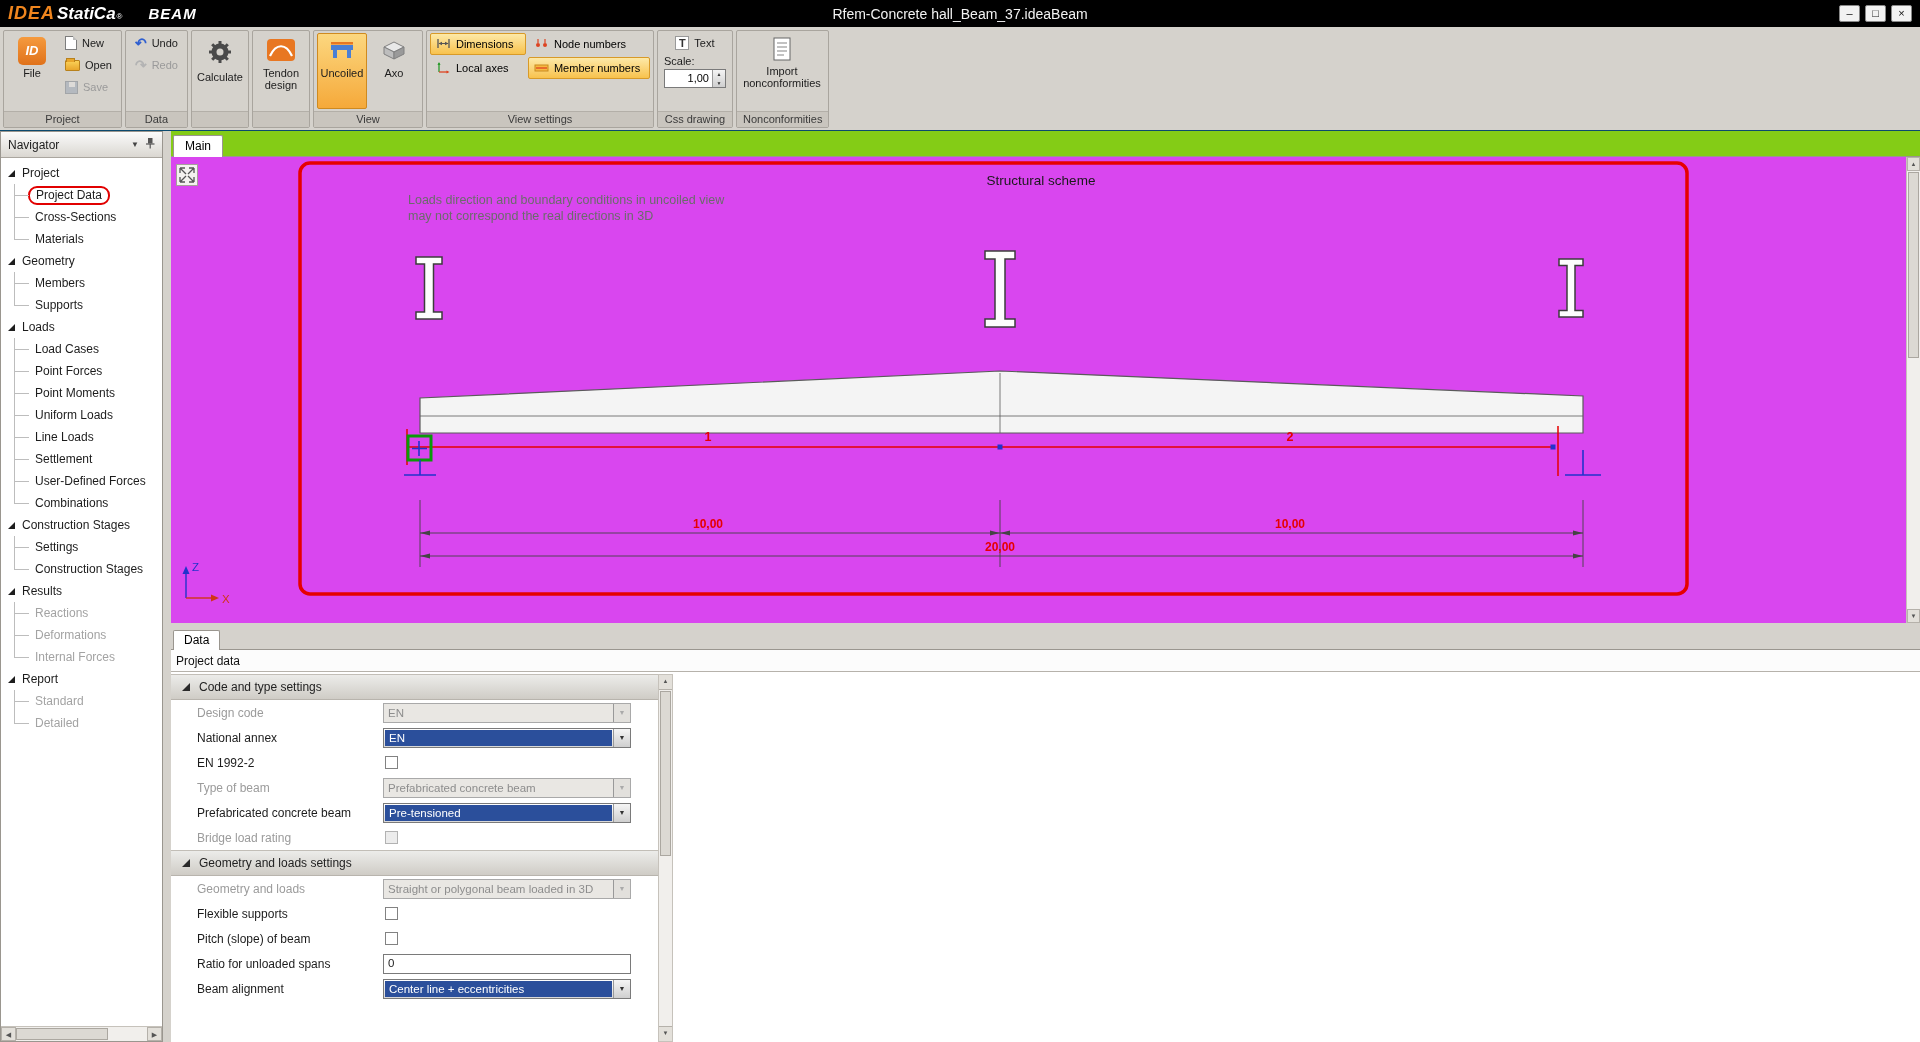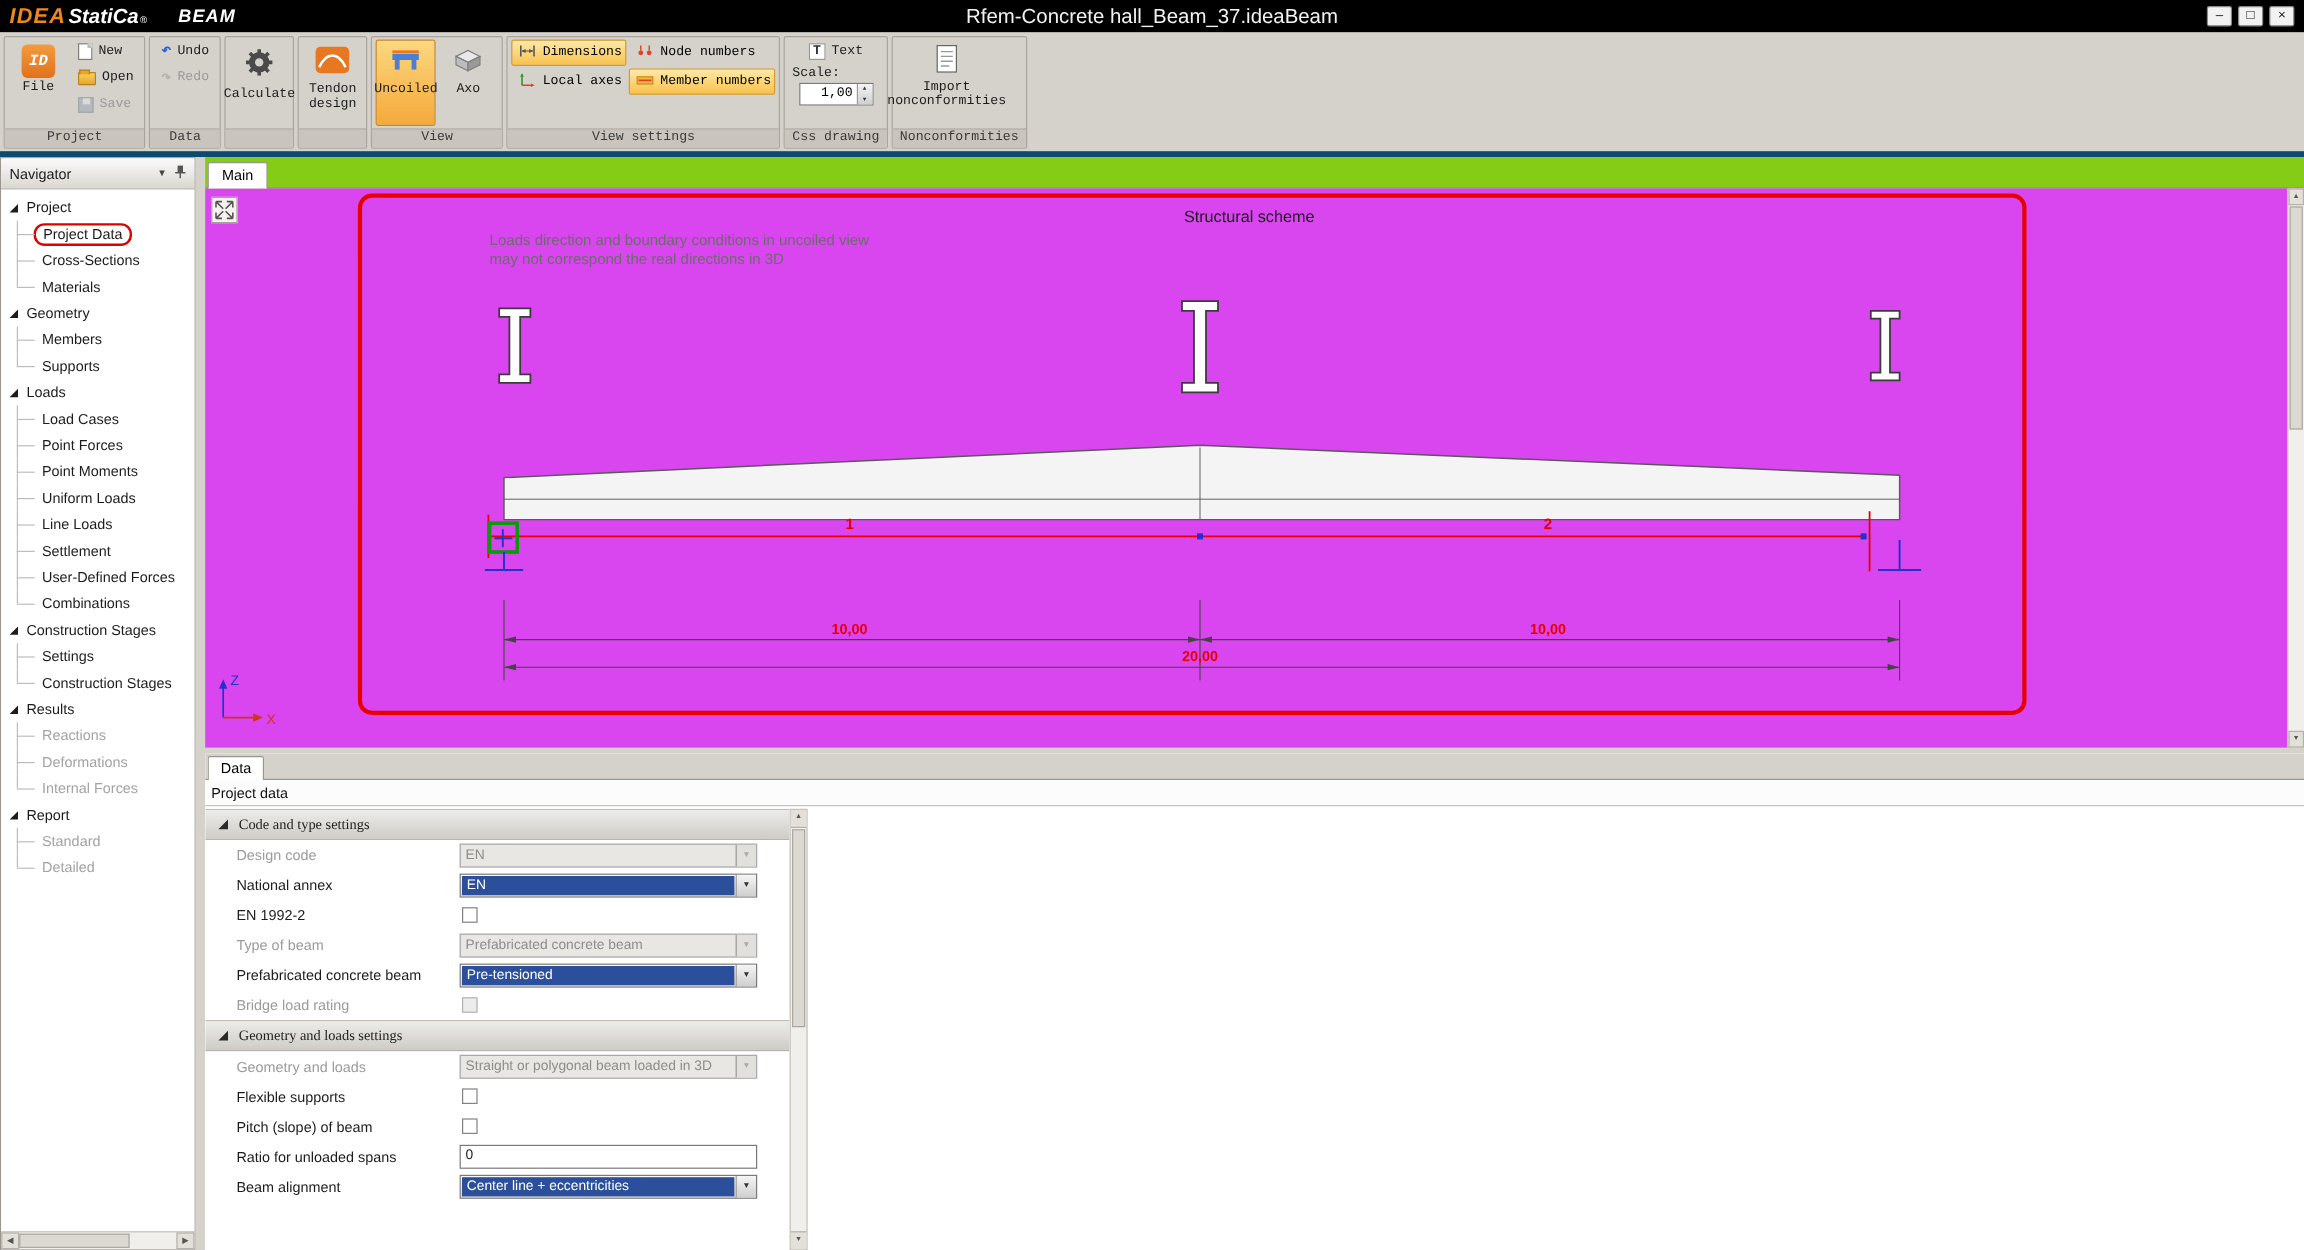--- a/index.html
+++ b/index.html
@@ -7,26 +7,26 @@
   body { font-family:"Liberation Sans", sans-serif; }
   .app { position:relative; width:1920px; height:1042px; background:#d5d2cc; overflow:hidden; }
 
   
   .titlebar { position:absolute; top:0; left:0; right:0; height:27px; background:#000; display:flex; align-items:center; padding:0 8px; }
   .logo { display:flex; align-items:baseline; }
   .logo-idea { color:#f0861e; font-weight:bold; font-style:italic; font-size:18px; letter-spacing:1px; }
   .logo-statica { color:#fff; font-weight:bold; font-style:italic; font-size:17px; margin-left:2px; }
   .logo-reg { color:#fff; font-size:8px; vertical-align:super; margin-left:1px; }
   .app-name { color:#fff; font-weight:bold; font-style:italic; font-size:15px; margin-left:26px; letter-spacing:1px; }
-  .win-title { position:absolute; left:50%; transform:translateX(-50%); color:#f2f2f2; font-size:17px; }
+  .win-title { position:absolute; left:50%; transform:translateX(-50%); color:#f2f2f2; font-size:14px; }
   .win-controls { margin-left:auto; display:flex; gap:5px; }
   .win-btn { width:21px; height:17px; background:#f2f2f2; border:1px solid #888; border-radius:2px; color:#111; font-size:11px; line-height:15px; text-align:center; cursor:default; }
 
   
-  .ribbon { position:absolute; top:27px; left:0; right:0; height:104px; background:#d5d2cc; border-bottom:5px solid #0c4a6e; display:flex; align-items:stretch; padding:3px 0 2px 3px;font-family:Liberation Mono, monospace; }
+  .ribbon { position:absolute; top:27px; left:0; right:0; height:104px; background:#d5d2cc; border-bottom:1px solid #0c4a6e; display:flex; align-items:stretch; padding:3px 0 2px 3px; }
   .rgroup { border:1px solid #a9a59e; border-radius:2px; margin-right:3px; display:flex; flex-direction:column; background:#d5d2cc; }
   .rbody { flex:1; display:flex; padding:2px 3px; gap:2px; }
   .rlabel { height:16px; background:#c9c5be; border-top:1px solid #b3afa8; font-size:11px; text-align:center; color:#3a3a3a; line-height:15px; padding:0 6px; white-space:nowrap; }
   .big-btn { width:50px; display:flex; flex-direction:column; align-items:center; justify-content:flex-start; gap:2px; padding:3px 2px; font-size:11px; text-align:center; border:1px solid transparent; border-radius:2px; color:#1c1c1c; line-height:12px; }
   .big-btn.wide { width:84px; }
   .big-btn.active { background:linear-gradient(#fcd77f,#f5a93a); border:1px solid #cf8a1f; }
   .vcol { display:flex; flex-direction:column; justify-content:flex-start; gap:2px; }
   .small-btn { display:flex; align-items:center; gap:5px; font-size:11px; height:20px; padding:0 5px; border:1px solid transparent; border-radius:2px; color:#1c1c1c; white-space:nowrap; }
   .small-btn.disabled { color:#9a9a9a; }
   .toggle-btn { display:flex; align-items:center; gap:5px; font-size:11px; padding:0 5px; border:1px solid transparent; border-radius:2px; white-space:nowrap; }
@@ -103,21 +103,21 @@
   .vscroll .thumb { position:absolute; left:1px; right:1px; top:15px; height:40%; background:#dcd9d3; border:1px solid #aba7a0; }
   .hsplitter { height:5px; background:#d5d2cc; flex:none; }
 
   
   .data-panel { flex:1; display:flex; flex-direction:column; background:#fff; overflow:hidden; }
   .data-tabstrip { height:22px; background:#d5d2cc; border-bottom:1px solid #9a968f; display:flex; align-items:flex-end; padding-left:2px; flex:none; }
   .data-tabstrip .tab { padding:2px 10px 3px; font-size:12px; }
   .panel-title { height:22px; background:#fcfcfc; border-bottom:1px solid #b6b2ab; font-size:12px; color:#111; padding:4px 0 0 5px; flex:none; }
   .grid-wrap { flex:1; position:relative; background:#fff; overflow:hidden; }
   .prop-grid { position:absolute; left:0; top:2px; width:487px; bottom:0; overflow:hidden; }
-  .sec-header { height:26px; background:linear-gradient(#ececea,#cfccc6); border-top:1px solid #c2beb7; border-bottom:1px solid #b8b4ad; display:flex; align-items:center; gap:9px; padding-left:11px; font-size:12px; color:#222;font-family:Liberation Serif, serif; }
+  .sec-header { height:26px; background:linear-gradient(#ececea,#cfccc6); border-top:1px solid #c2beb7; border-bottom:1px solid #b8b4ad; display:flex; align-items:center; gap:9px; padding-left:11px; font-size:12px; color:#222; }
   .sec-tri { width:0; height:0; border-bottom:8px solid #2a2a2a; border-left:8px solid transparent; }
   .prow { height:25px; display:flex; align-items:center; }
   .plabel { width:212px; padding-left:26px; font-size:12px; color:#1c1c1c; white-space:nowrap; overflow:hidden; }
   .plabel.dis { color:#9b9b9b; }
   .pctl { width:252px; display:flex; align-items:center; }
   .combo { width:248px; height:20px; border:1px solid #7a7a7a; background:linear-gradient(#fefefe,#d8d8d8); display:flex; align-items:stretch; }
   .combo.dis { background:#e9e7e3; border-color:#a9a9a9; }
   .cval { flex:1; font-size:11.5px; line-height:16px; padding:1px 4px; color:#222; white-space:nowrap; overflow:hidden; }
   .cval.hl { background:#2b4f9b; color:#fff; margin:1px; padding:0 4px; line-height:16px; }
   .combo.dis .cval { color:#8d8d8d; }

